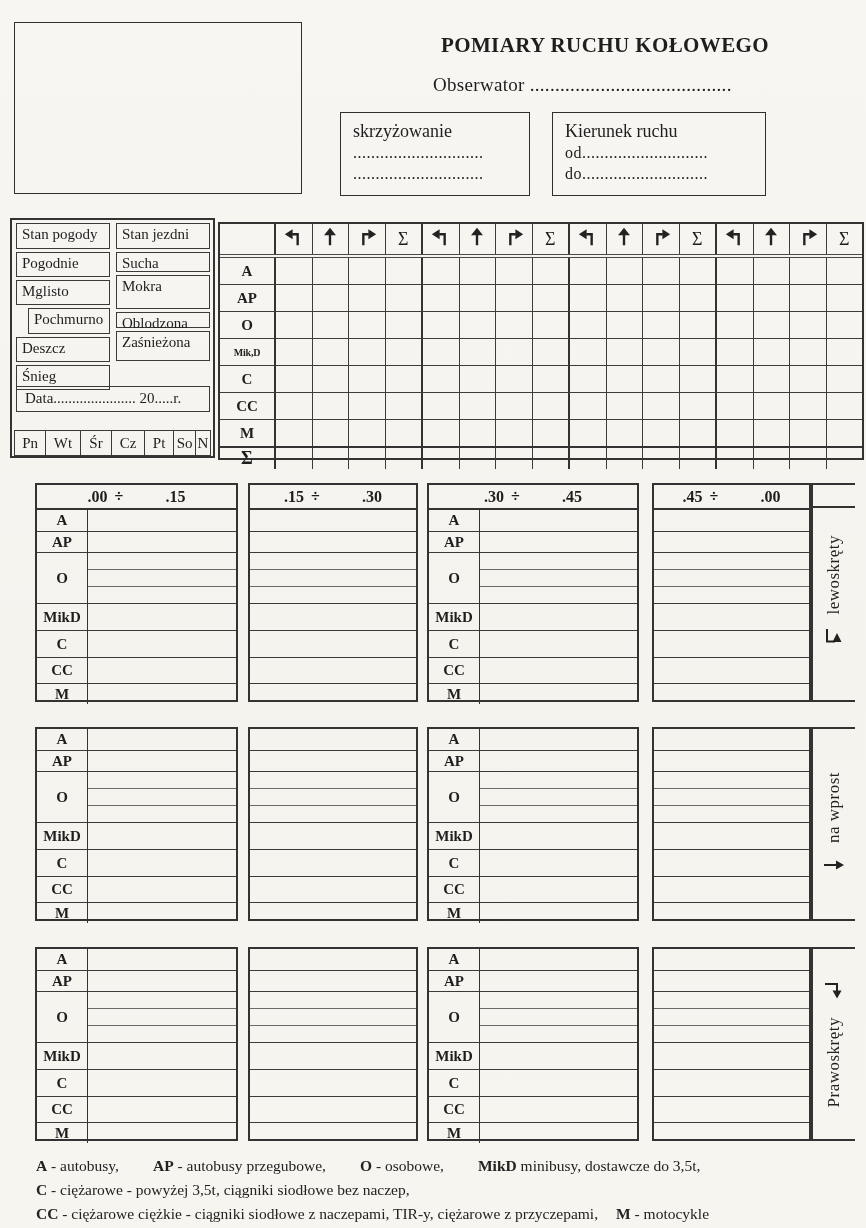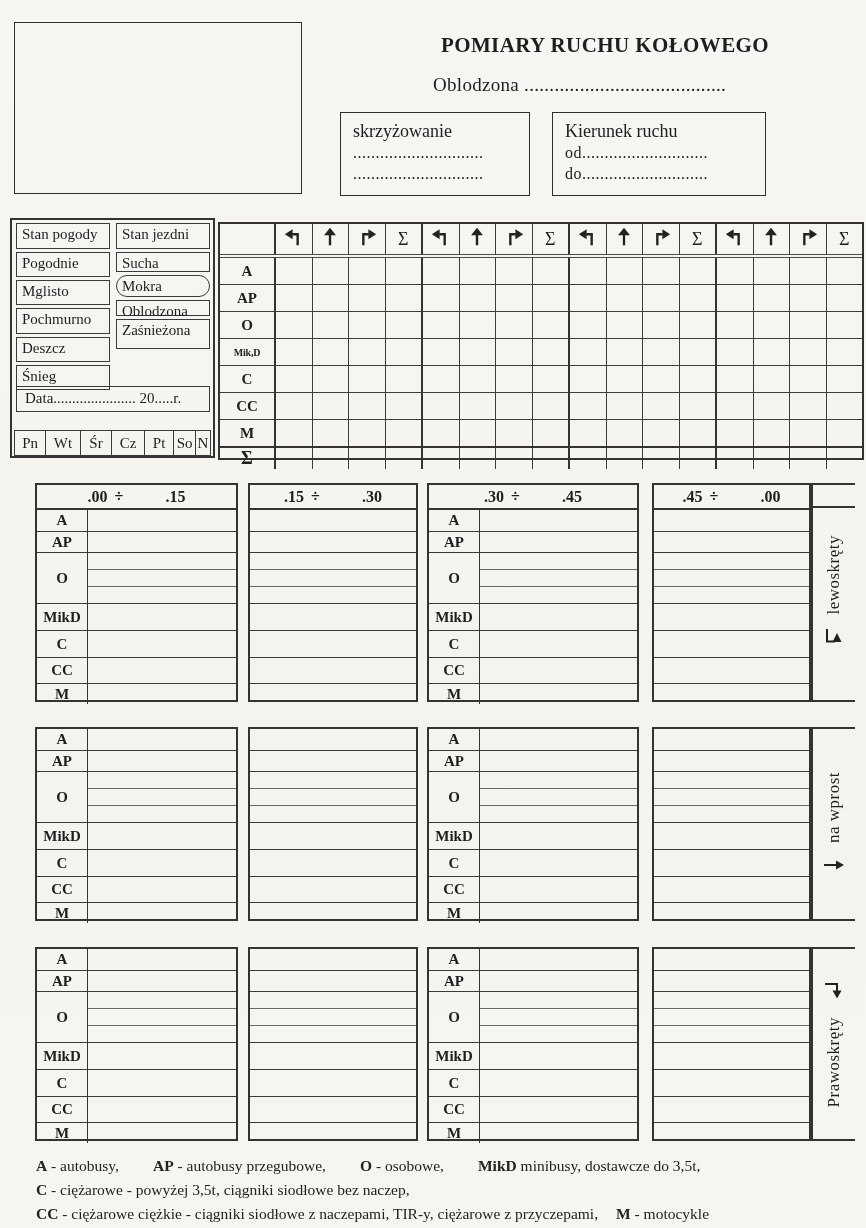--- a/index.html
+++ b/index.html
@@ -78,47 +78,47 @@
   .legend .gap-sm{margin-right:18px;}
 </style>
 </head>
 <body>
 
 <div class="page">
 
   <div class="abs sketch-box"></div>
 
   <div class="abs title">POMIARY RUCHU KOŁOWEGO</div>
-  <div class="abs observer">Oblodzona ........................................</div>
+  <div class="abs observer">Obserwator ........................................</div>
 
   <div class="abs tbox box-intersection">
     <div>skrzyżowanie</div>
     <div class="dots">.............................</div>
     <div class="dots">.............................</div>
   </div>
 
   <div class="abs tbox box-direction">
     <div>Kierunek ruchu</div>
     <div class="dots">od............................</div>
     <div class="dots">do............................</div>
   </div>
 
   <div class="abs left-block">
     <div class="cond-col weather-col" id="weather-col">
         <div class="cell cond-header" style="height: 26px;">Stan pogody</div>
         <div class="cell" style="height: 25px;">Pogodnie</div>
         <div class="cell" style="height: 25px;">Mglisto</div>
-        <div class="cell" style="height: 26px;">Pochmurno</div>
+        <div class="cell" style="height: 26px; margin-left: 12px;">Pochmurno</div>
         <div class="cell" style="height: 25px;">Deszcz</div>
         <div class="cell" style="height: 25px;">Śnieg</div>
       </div>
     <div class="cond-col road-col" id="road-col">
         <div class="cell cond-header" style="height: 26px;">Stan jezdni</div>
         <div class="cell" style="height: 20px;">Sucha</div>
-        <div class="cell" style="height: 22px; border-radius: 11px;">Mokra</div>
+        <div class="cell" style="height: 34px;">Mokra</div>
         <div class="cell" style="height: 16px;">Oblodzona</div>
         <div class="cell" style="height: 30px;">Zaśnieżona</div>
       </div>
     <div class="abs date-cell">Data...................... 20.....r.</div>
     <div class="abs days-row" id="days-row">
         <div class="day-cell" style="flex: 32 0 0px;">Pn</div>
         <div class="day-cell" style="flex: 36 0 0px;">Wt</div>
         <div class="day-cell" style="flex: 32 0 0px;">Śr</div>
         <div class="day-cell" style="flex: 34 0 0px;">Cz</div>
         <div class="day-cell" style="flex: 30 0 0px;">Pt</div>

